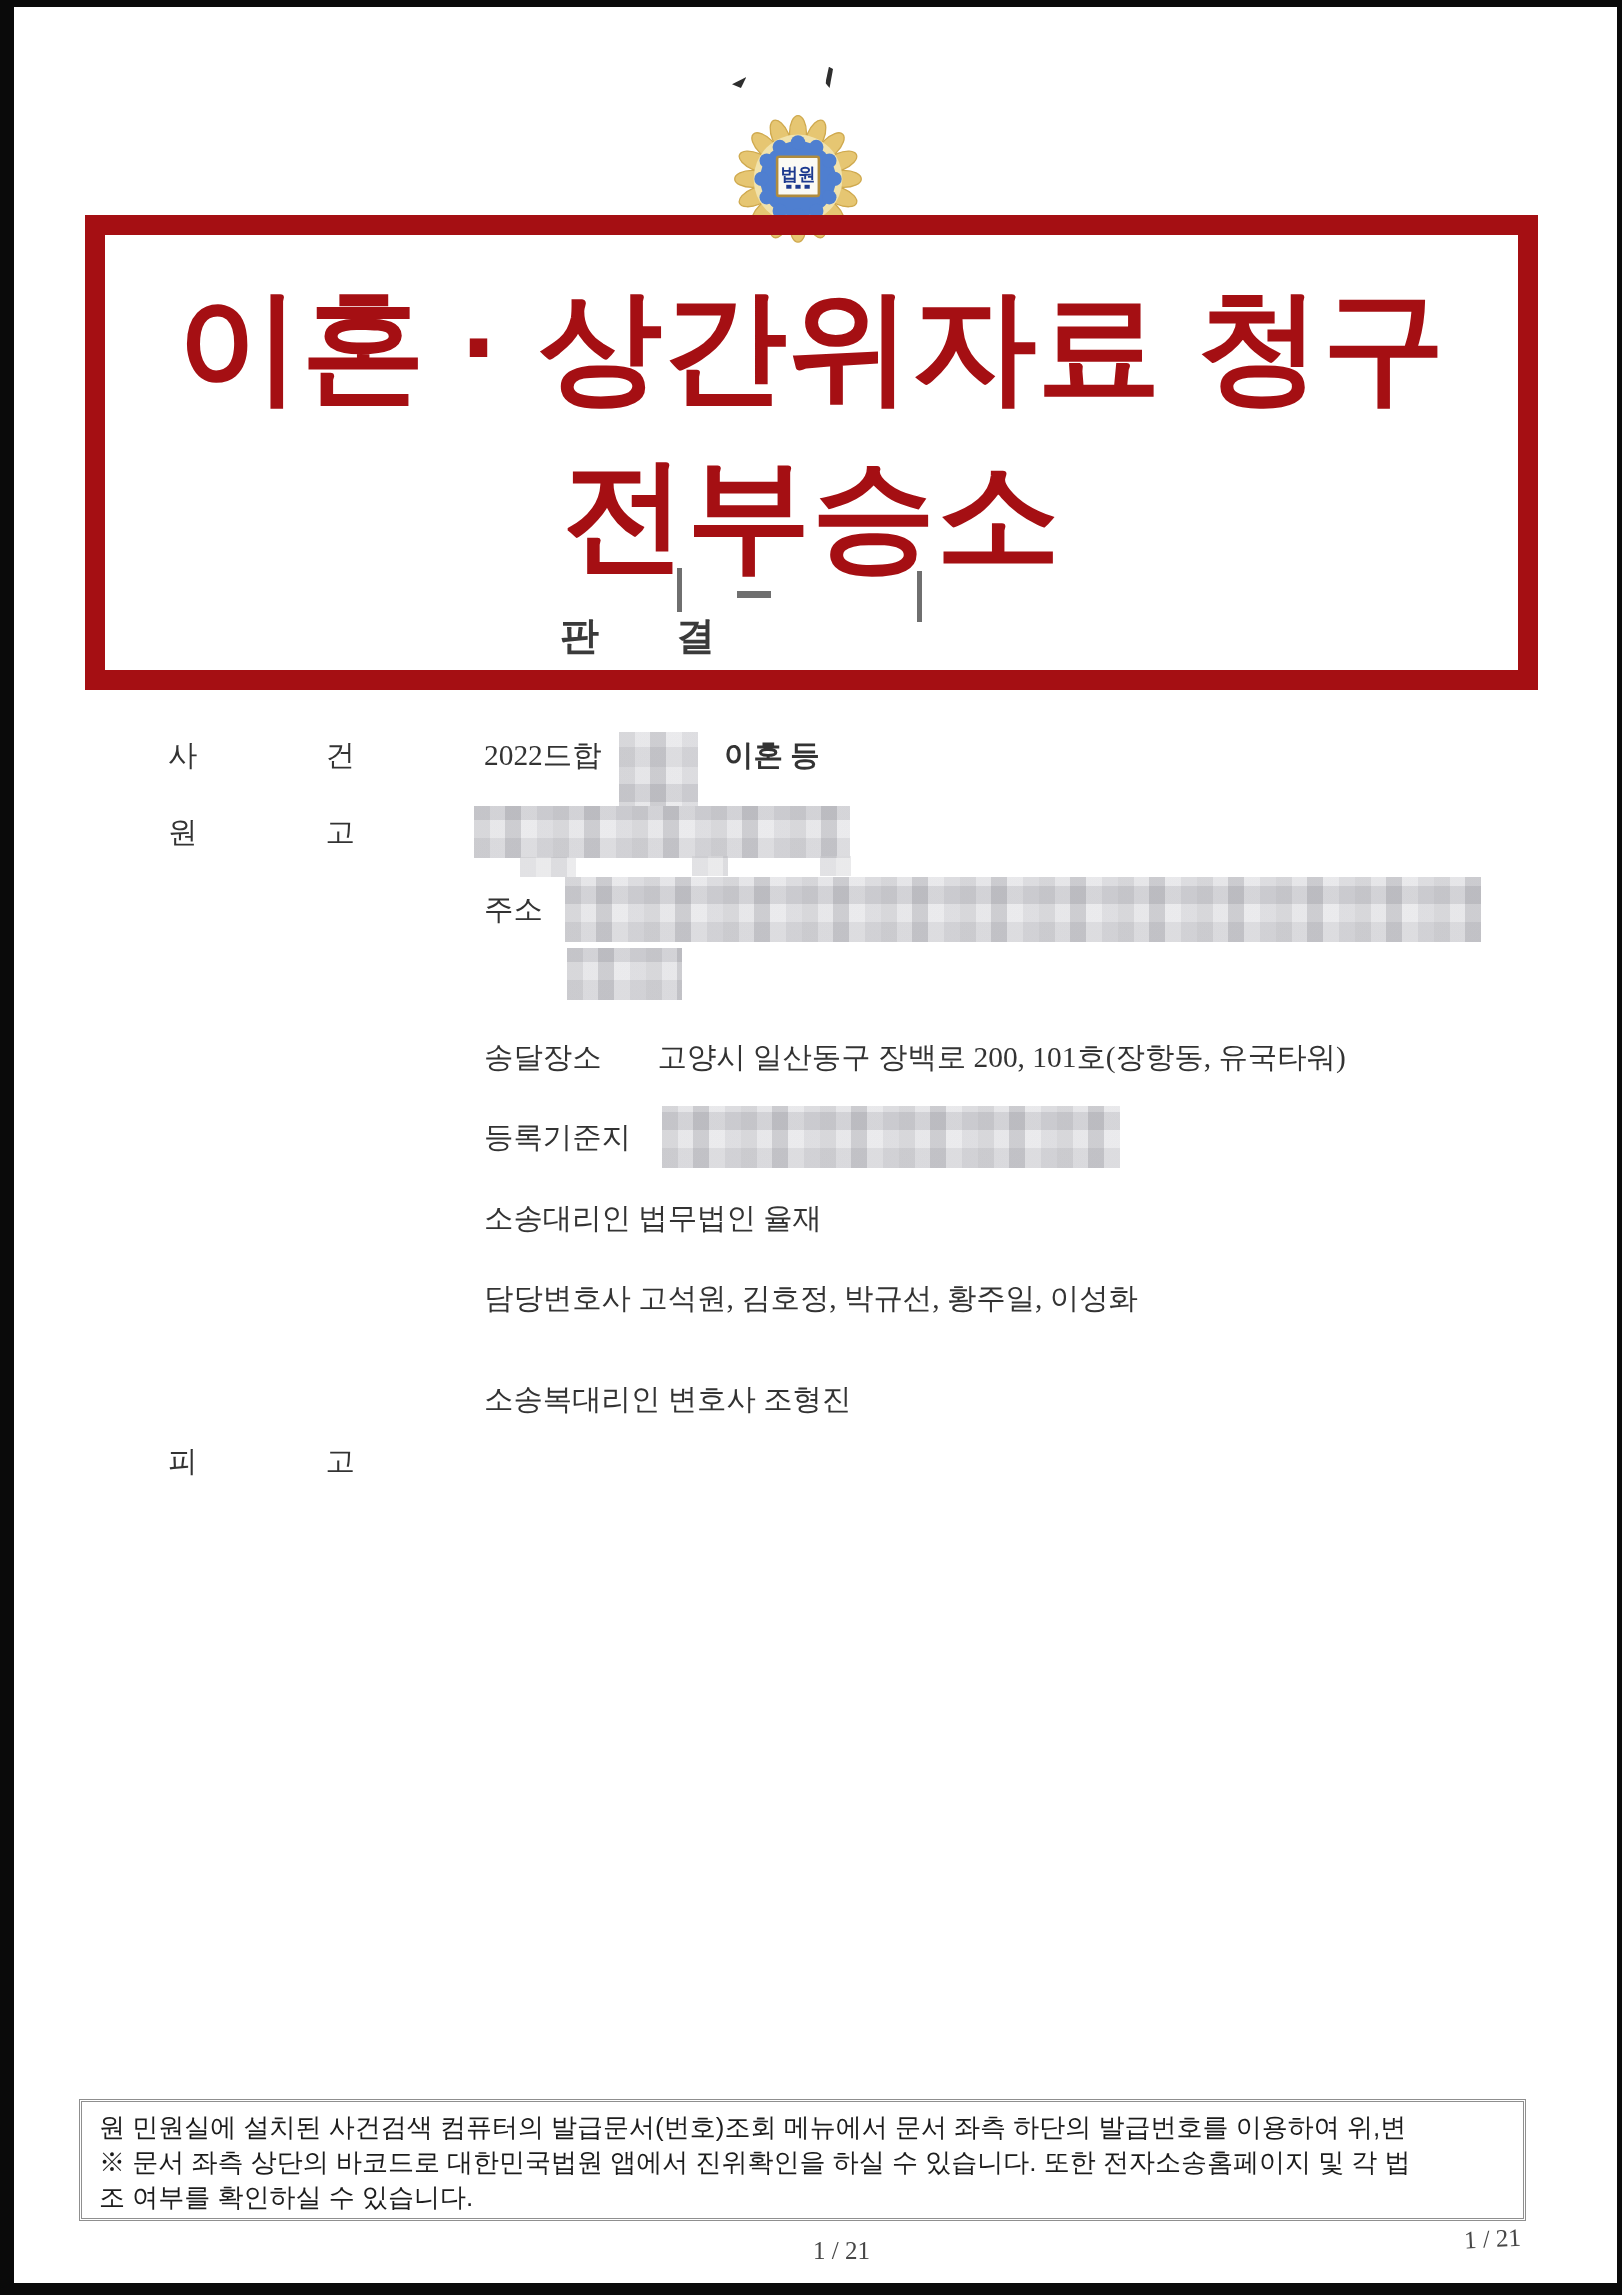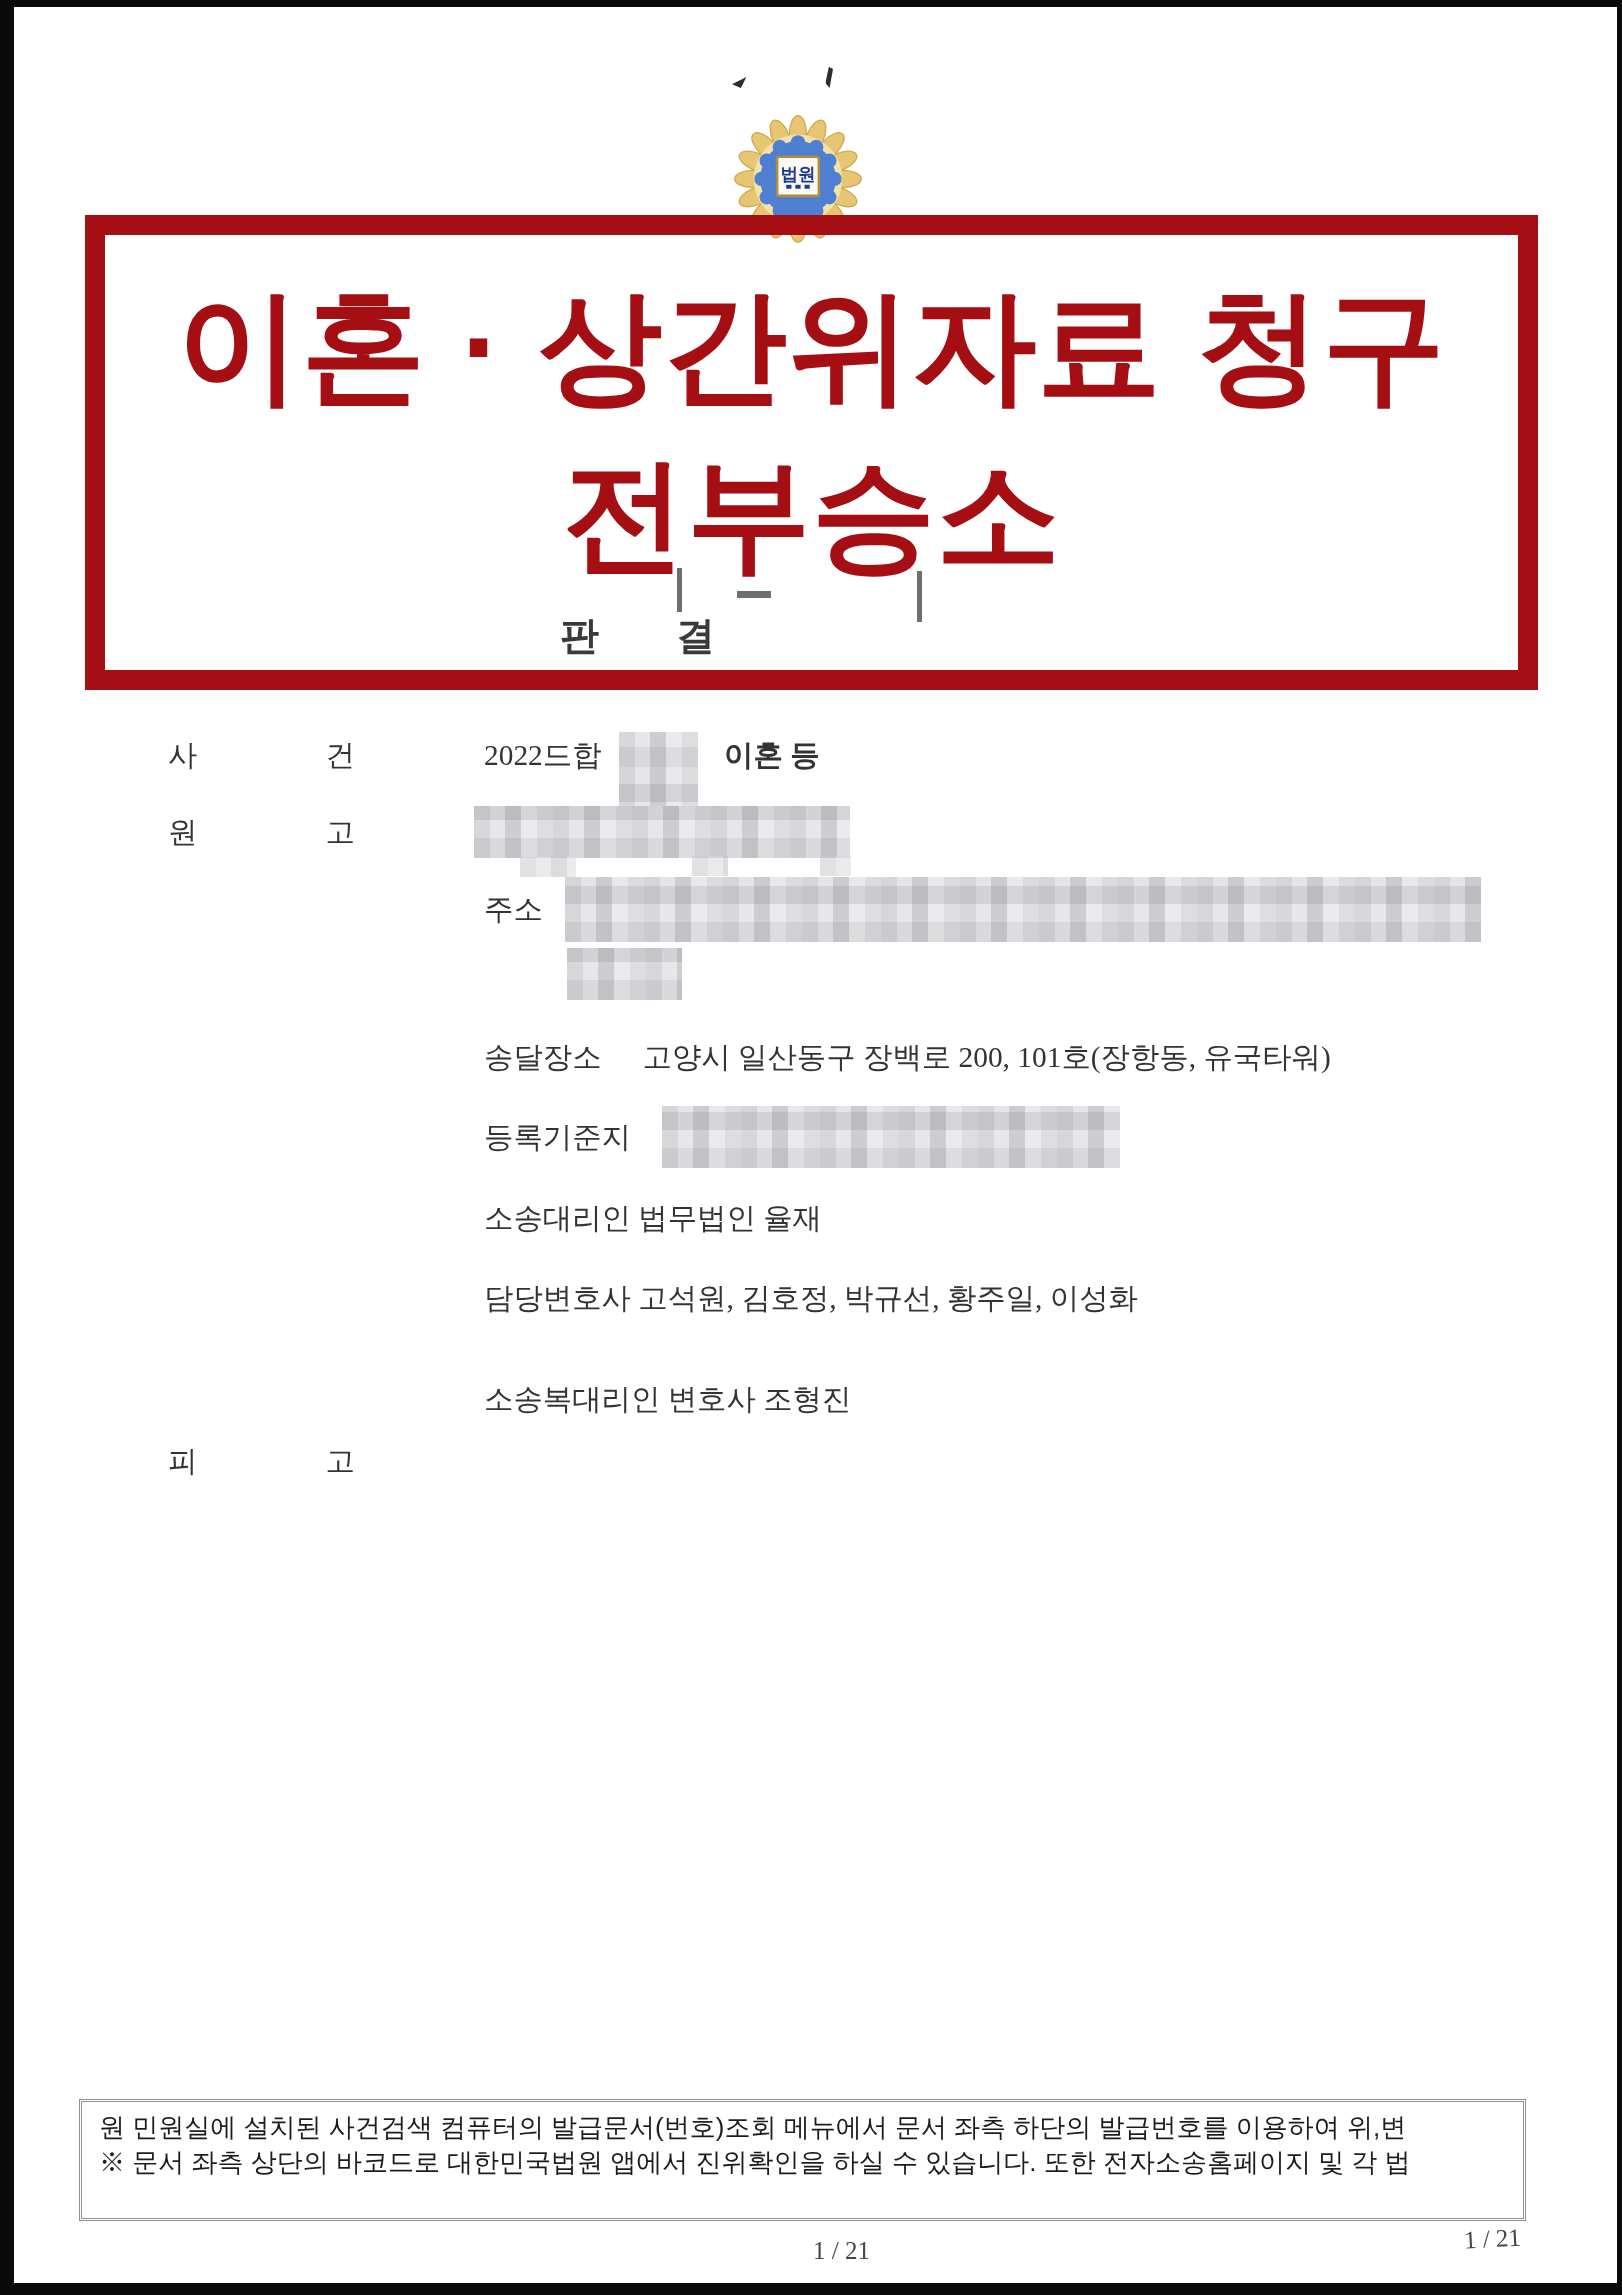--- a/index.html
+++ b/index.html
@@ -157,39 +157,40 @@
   </div>
   <div class="px" style="left:474px;top:806px;width:376px;height:52px;"></div>
   <div class="px light" style="left:520px;top:857px;width:56px;height:19.6px;"></div>
   <div class="px light" style="left:692px;top:856px;width:36px;height:19.6px;"></div>
   <div class="px light" style="left:820px;top:856px;width:31px;height:19.6px;"></div>
 
   <div class="t" style="left:484px;top:892px;">주소</div>
   <div class="px" style="left:565px;top:877px;width:916px;height:65px;"></div>
   <div class="px" style="left:567px;top:948px;width:115px;height:52px;"></div>
 
-  <div class="t vrow" style="top:1040px;gap:41px;">
+  <div class="t vrow" style="top:1040px;gap:56px;">
     <span>송달장소</span>
     <span>고양시 일산동구 장백로 200, 101호(장항동, 유국타워)</span>
   </div>
 
   <div class="t" style="left:484px;top:1120px;">등록기준지</div>
   <div class="px" style="left:662px;top:1106px;width:458px;height:62px;"></div>
 
   <div class="t" style="left:484px;top:1201px;">소송대리인 법무법인 율재</div>
   <div class="t" style="left:484px;top:1281px;">담당변호사 고석원, 김호정, 박규선, 황주일, 이성화</div>
   <div class="t" style="left:484px;top:1360px;margin-top:22px;">소송복대리인 변호사 조형진</div>
 
   <div class="t label2" style="top:1444px;">
     <span>피</span>
     <span>고</span>
   </div>
 
   <div class="notice">
     <div>원 민원실에 설치된 사건검색 컴퓨터의 발급문서(번호)조회 메뉴에서 문서 좌측 하단의 발급번호를 이용하여 위,변</div>
     <div>※ 문서 좌측 상단의 바코드로 대한민국법원 앱에서 진위확인을 하실 수 있습니다. 또한 전자소송홈페이지 및 각 법</div>
+    <div>조 여부를 확인하실 수 있습니다.</div>
   </div>
 
   <div class="pnum center">1 / 21</div>
   <div class="pnum right">1 / 21</div>
 
 </div>
 
 
 </body></html>

